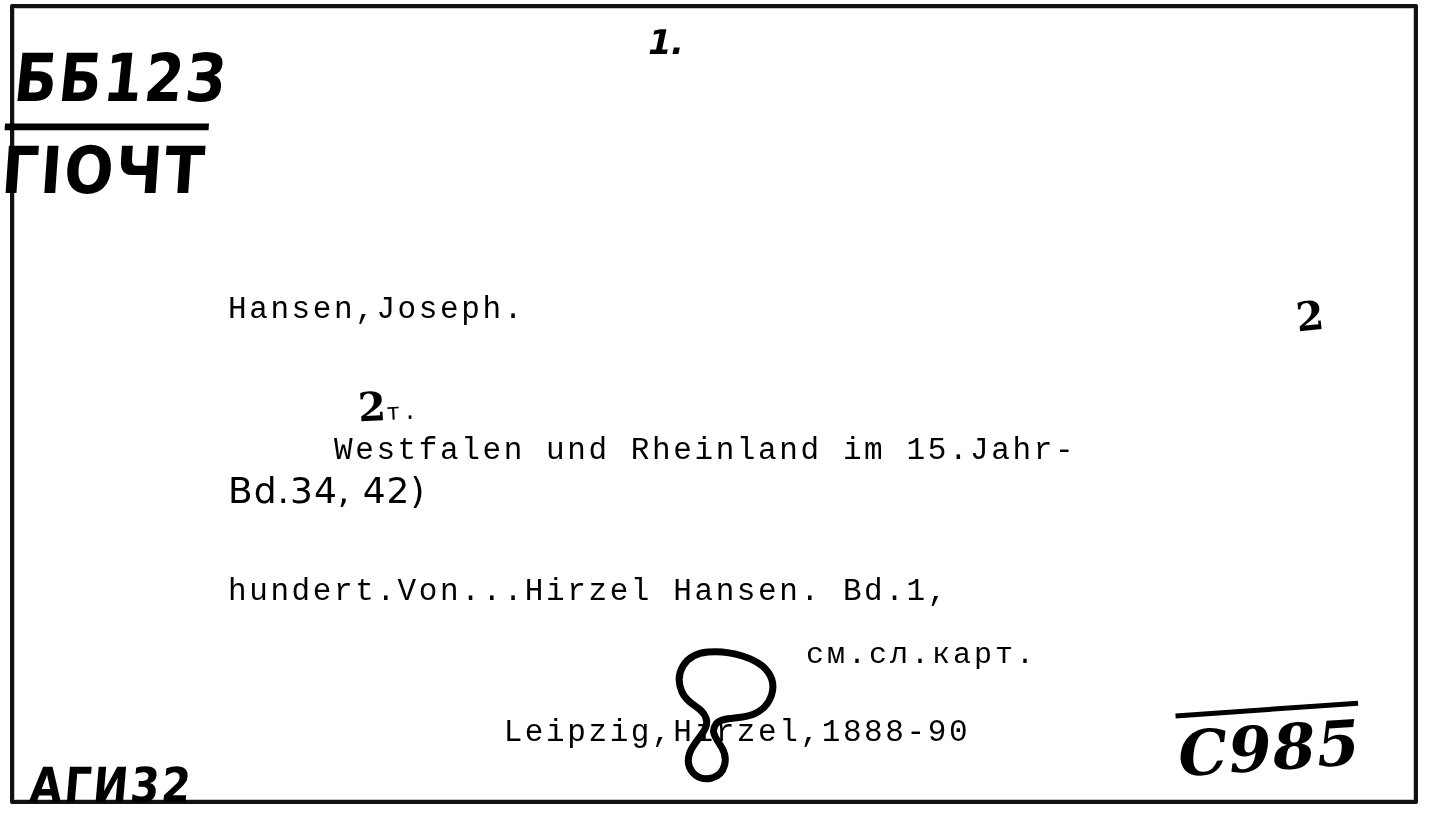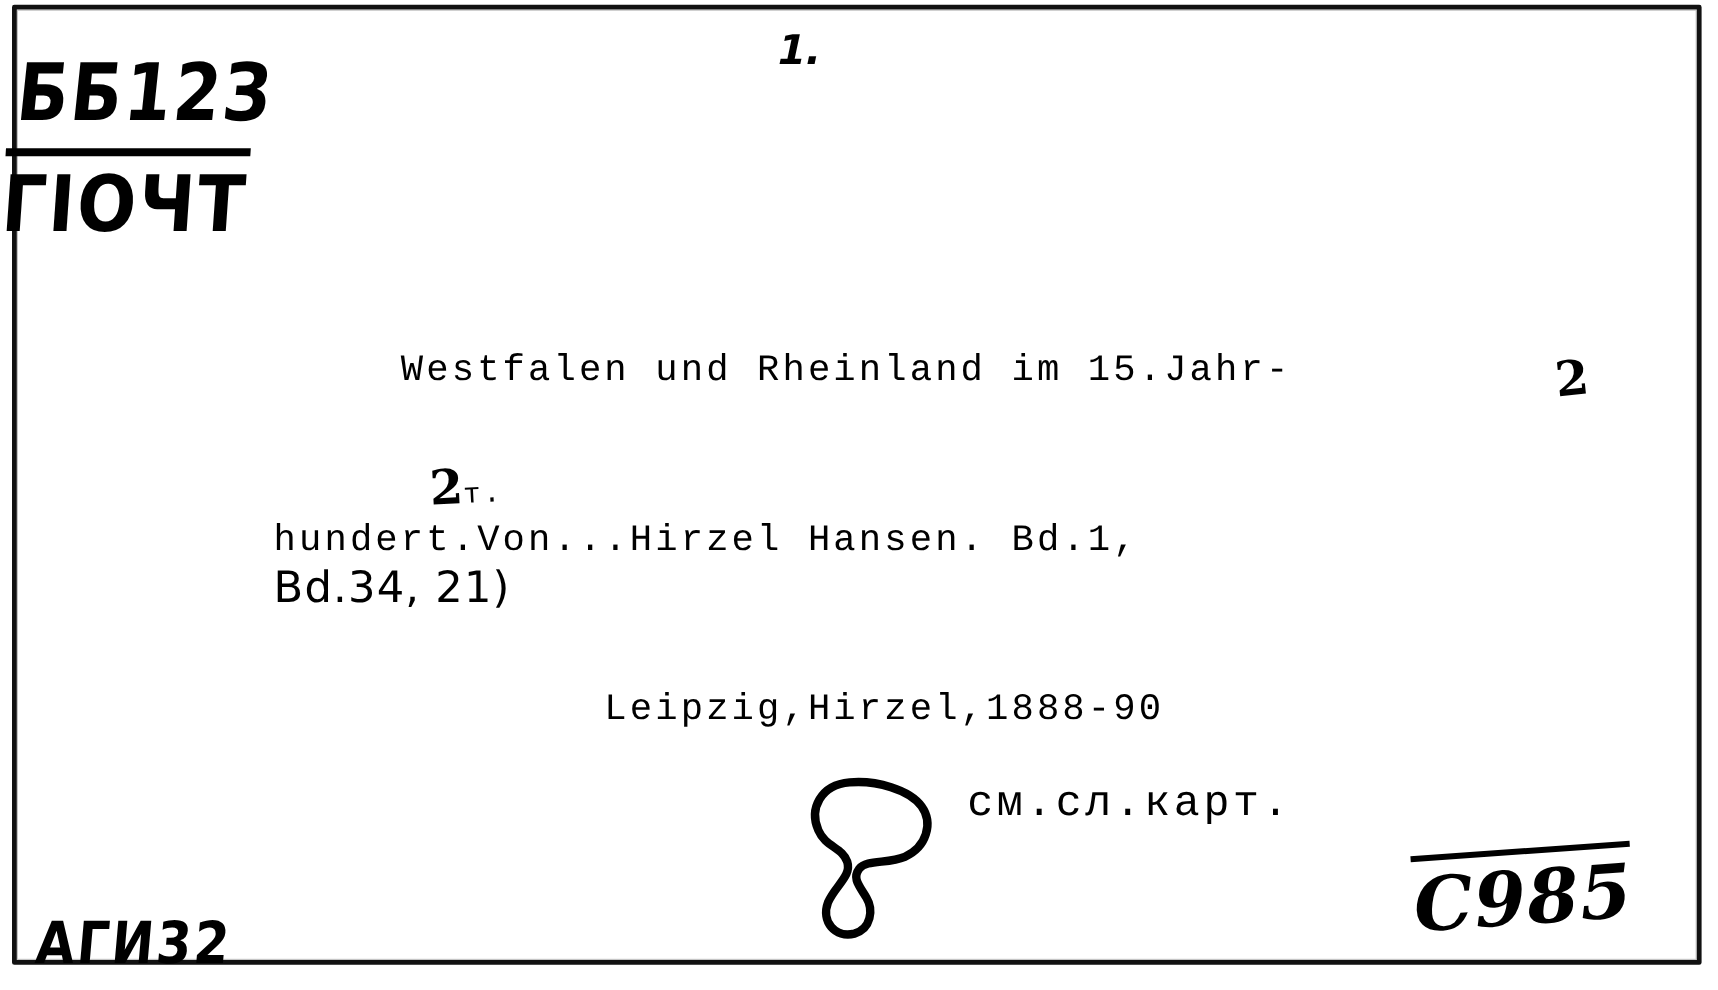--- a/index.html
+++ b/index.html
@@ -161,24 +161,23 @@
     font-size: 36px;
     font-family: "DejaVu Sans", sans-serif;
     letter-spacing: 1px;
     white-space: nowrap;
   }
 
   #see-also {
     position: absolute;
     left: 806px;
     top: 638px;
-    font-size: 36px;
+    font-size: 30px;
     letter-spacing: 3px;
     white-space: nowrap;
-    margin-top: 11px;
   }
 </style>
 </head>
 <body>
 
 <div id="card">
 
   <div id="card-border"></div>
   <div id="card-border-inner"></div>
 
@@ -186,35 +185,36 @@
 
   <div id="shelfmark-top" class="hand">
     <span>ББ12З</span>
   </div>
 
   <div id="shelfmark-second" class="hand">
     <span class="overline">ГIОЧТ</span>
   </div>
 
   <div id="typed-block">
+    <div class="line">Hansen,Joseph.</div>
     <div class="line">     Westfalen und Rheinland im 15.Jahr-</div>
     <div class="line">hundert.Von...Hirzel Hansen. Bd.1,</div>
     <div class="line">             Leipzig,Hirzel,1888-90</div>
     
     
   </div>
 
   <div id="vol-annot">2</div>
 
   <div id="vol-count">
     <span>2</span><span class="sub">т.</span>
   </div>
 
   <div id="bd-hand">
-    <span>Bd.</span><span>34, 21)</span>
+    <span>Bd.</span><span>34, 42)</span>
   </div>
 
   <svg id="doodle" viewBox="0 0 130 145" xmlns="http://www.w3.org/2000/svg">
     <path d="M48 12 C24 14 14 34 22 52 C28 66 42 66 46 78 C50 90 36 98 30 112 C24 128 36 142 52 138 C66 134 68 118 62 108 C56 98 50 92 56 84 C62 76 80 80 94 74 C112 66 118 46 108 32 C98 18 70 10 48 12 Z" fill="none" stroke="#000000" stroke-width="7" stroke-linecap="round" stroke-linejoin="round"></path>
   </svg>
 
   <div id="see-also">см.сл.карт.</div>
 
   <div id="bottom-left-mark" class="hand">АГИ32</div>
 

